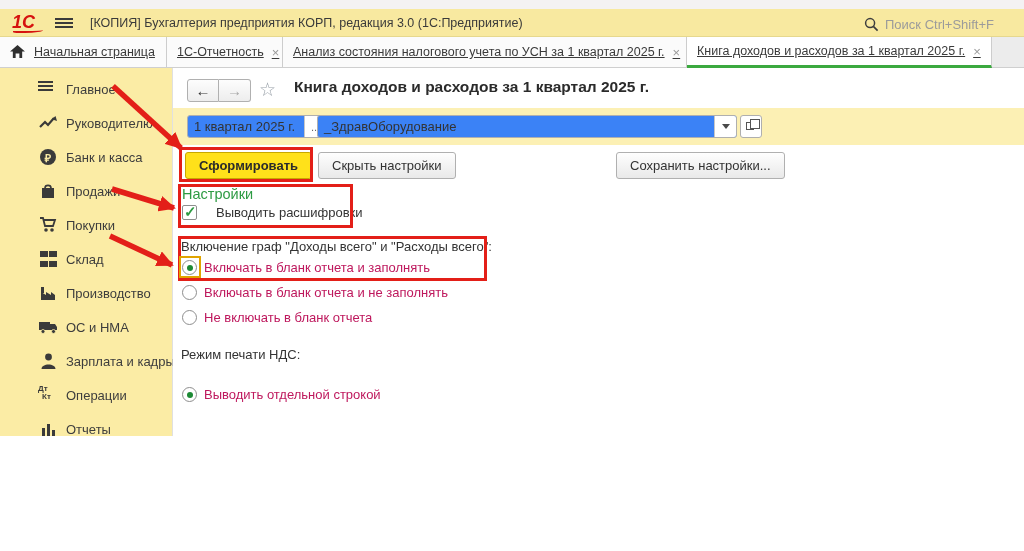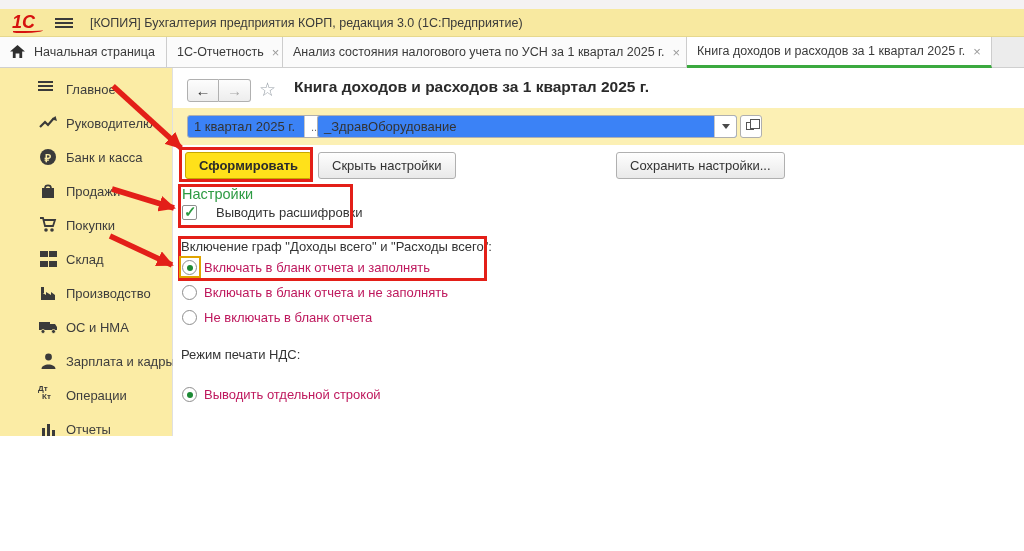--- a/index.html
+++ b/index.html
@@ -21,21 +21,21 @@
   .hamburger span { display:block; height:2px; background:#3a3a3a; margin:2px 0; }
   .app-title { position:absolute; left:90px; top:7px; font-size:12.5px; color:#3a3a3a; white-space:nowrap; }
   .search { position:absolute; right:30px; top:5px; height:20px; display:flex; align-items:center; gap:6px; cursor:text; }
   .search-text { font-size:13px; color:#9b9b9b; }
 
   
   .tabbar { position:absolute; left:0; top:37px; width:1024px; height:31px;
             background:#ececec; border-bottom:1px solid #cfcfcf; }
   .tab { position:absolute; top:0; height:30px; background:#fbfbfb; border-right:1px solid #cdcdcd;
          display:flex; align-items:center; padding:0 10px; font-size:12.5px; color:#3a3a3a;
-         white-space:nowrap; overflow:hidden; cursor:pointer; }
+         white-space:nowrap; overflow:hidden; cursor:pointer;text-decoration:underline; }
   .tab.first { border-left:none; }
   .tab.active { background:#ffffff; border-bottom:3px solid #3ba93f; height:31px; }
   .tab .close { margin-left:8px; color:#9a9a9a; font-size:13px; line-height:13px; cursor:pointer; }
   .home-ico { margin-right:9px; display:inline-block; }
 
   
   .sidebar { position:absolute; left:0; top:68px; width:173px; height:483px;
              background:#fbeca5; border-right:1px solid #e0e0e0; padding-top:4px; }
   .side-item { height:34px; display:flex; align-items:center; padding-left:40px; position:relative;
                font-size:13px; color:#3d3d3d; cursor:pointer; white-space:nowrap; }
@@ -112,20 +112,27 @@
     <div class="logo">
       <span>1С</span>
       <span class="swoosh"></span>
     </div>
     <div class="hamburger">
         <span></span>
         <span></span>
         <span></span>
       </div>
     <div class="app-title">[КОПИЯ] Бухгалтерия предприятия КОРП, редакция 3.0  (1С:Предприятие)</div>
+    <div class="search">
+      <svg width="15" height="15" viewBox="0 0 16 16">
+        <circle cx="6.5" cy="6.5" r="4.8" fill="none" stroke="#3d3d3d" stroke-width="1.6"></circle>
+        <line x1="10" y1="10" x2="14.5" y2="14.5" stroke="#3d3d3d" stroke-width="1.8"></line>
+      </svg>
+      <span class="search-text">Поиск Ctrl+Shift+F</span>
+    </div>
   </div>
 
   <div class="tabbar">
     <div class="tab first" style="left:0;width:167px;">
       <svg class="home-ico" width="15" height="14" viewBox="0 0 16 15">
         <path d="M8 0 L16 7 H13 V14 H10 V9 H6 V14 H3 V7 H0 Z" fill="#2f2f2f"></path>
       </svg>
       <span>Начальная страница</span>
     </div>
     <div class="tab" style="left:167px;width:116px;">

